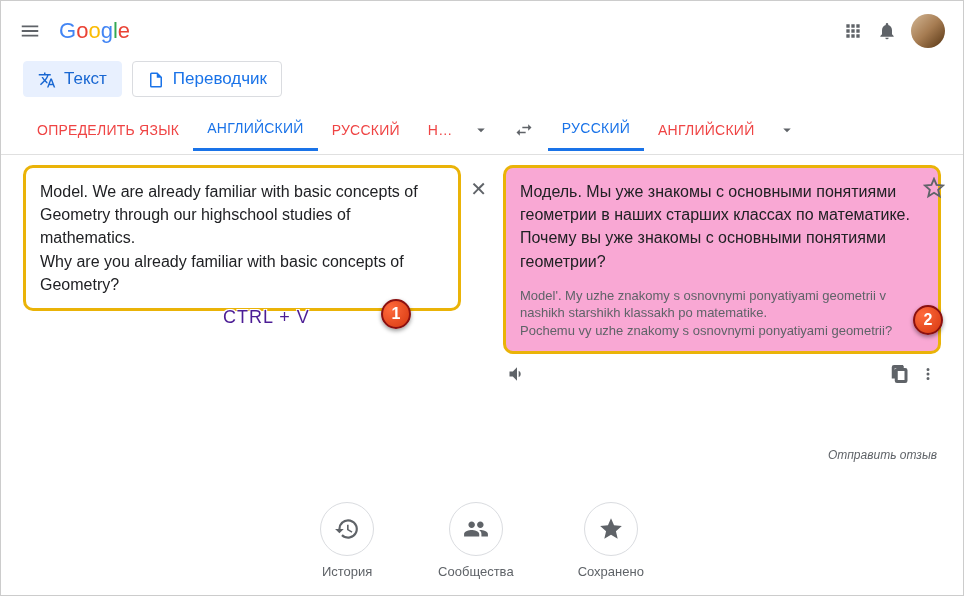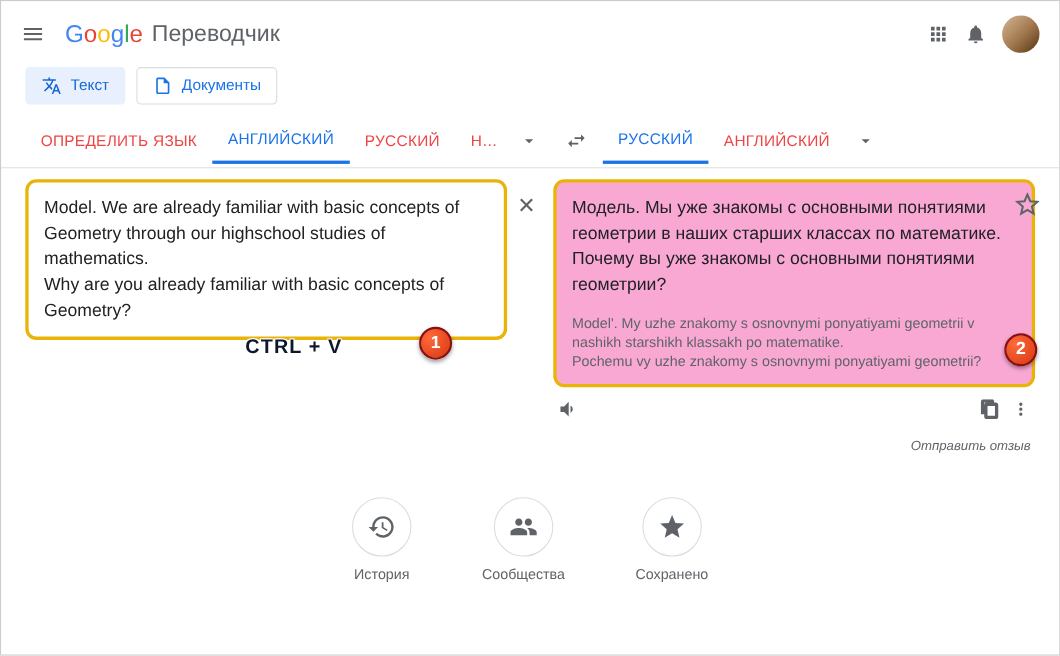--- a/index.html
+++ b/index.html
@@ -7,62 +7,61 @@
 .topbar { display: flex; align-items: center; padding: 14px 18px; height: 60px; justify-content: flex-end; }
 .menu-icon { color: #5f6368; cursor: pointer; margin-right: 18px; }
 .logo-wrap { display: flex; align-items: center; gap: 6px; }
 .logo-g { font-size: 22px; font-weight: 500; }
 .g-b { color: #4285F4; } .g-r { color: #EA4335; } .g-y { color: #FBBC05; } .g-g { color: #34A853; }
 .logo-title { color: #5f6368; font-size: 21px; margin-left: 2px; }
 .spacer { flex: 1; }
 .top-icon { color: #5f6368; margin-left: 14px; cursor: pointer; }
 .avatar { width: 34px; height: 34px; border-radius: 50%; background: linear-gradient(135deg,#d4b896,#a67c52,#553311); margin-left: 14px; cursor: pointer; }
 .mode-row { display: flex; gap: 10px; padding: 0 22px 12px; }
-.mode-btn { display: flex; align-items: flex-start; gap: 8px; border: 1px solid #dadce0; border-radius: 4px; padding: 7px 14px; font-size: 14px; cursor: pointer; color: #1a73e8; background: #fff; }
+.mode-btn { display: flex; align-items: flex-end; gap: 8px; border: 1px solid #dadce0; border-radius: 4px; padding: 7px 14px; font-size: 17px; cursor: pointer; color: #1a73e8; background: #fff; }
 .mode-btn.active { background: #e8f0fe; border-color: #e8f0fe; color: #1967d2; }
 .lang-row { display: flex; align-items: center; padding: 0 22px 4px; border-bottom: 1px solid #e0e0e0; height: 46px; }
 .lang-tab { font-size: 14px; color: #ef4444; padding: 12px 14px; cursor: pointer; text-transform: uppercase; letter-spacing: 0.25px; white-space: nowrap; overflow: hidden; text-overflow: ellipsis; }
 .lang-tab.active { color: #1a73e8; border-bottom: 3px solid #1a73e8; font-weight: 500; }
 .swap { color: #5f6368; padding: 0 14px; cursor: pointer; }
 .chev { color: #5f6368; cursor: pointer; padding: 0 10px; }
 .panes { display: flex; padding: 10px 22px 0; position: relative; }
 .pane { flex: 1; position: relative; }
 .pane.left { padding-right: 30px; }
 .pane.right { padding-left: 12px; }
 .ann-box { border: 3px solid #eab308; border-radius: 10px; padding: 12px 14px; font-size: 16px; line-height: 1.45; color: #202124; min-height: 140px; }
 .ann-box.trans { background: #f9a8d4; }
 .translit { color: #5f6368; font-size: 13px; margin-top: 14px; line-height: 1.35; }
 .close-x { position: absolute; right: 4px; top: 12px; color: #5f6368; cursor: pointer; font-size: 20px; }
 .star { position: absolute; right: -4px; top: 12px; color: #5f6368; cursor: pointer; }
 .pane-footer { display: flex; align-items: center; padding: 10px 4px; }
 .pf-icon { color: #5f6368; margin-right: 22px; cursor: pointer; }
 .pf-right { margin-left: auto; display: flex; align-items: center; gap: 10px; color: #5f6368; font-size: 13px; }
-.feedback { text-align: right; color: #5f6368; font-style: italic; font-size: 12px; padding: 6px 26px 0; }
+.feedback { text-align: right; color: #5f6368; font-style: italic; font-size: 12px; padding: 6px 26px 0; margin-top: 48px; }
 .bottom-icons { display: flex; justify-content: center; gap: 64px; margin-top: 40px; }
 .bi { text-align: center; cursor: pointer; }
 .bi-circle { width: 54px; height: 54px; border: 1px solid #dadce0; border-radius: 50%; display: flex; align-items: center; justify-content: center; color: #5f6368; margin: 0 auto 8px; }
 .bi-label { color: #5f6368; font-size: 13px; }
-.callout { position: absolute; font-weight: bold; color: #0f172a; text-shadow: -1px -1px 0 #fff,1px -1px 0 #fff,-1px 1px 0 #fff,1px 1px 0 #fff; font-size: 18px; letter-spacing: 1px; }
+.callout { position: absolute; font-weight: normal; color: #4c1d95; text-shadow: -1px -1px 0 #fff,1px -1px 0 #fff,-1px 1px 0 #fff,1px 1px 0 #fff; font-size: 18px; letter-spacing: 1px; }
 .badge { position: absolute; width: 30px; height: 30px; border-radius: 50%; display: flex; align-items: center; justify-content: center; color: #fff; font-weight: bold; font-size: 16px; border: 2px solid #8a1010; box-shadow: 0 2px 4px rgba(0,0,0,.4); }
 .b1 { background: radial-gradient(circle at 30% 30%, #ff6a3c, #d63810); }
 .b2 { background: radial-gradient(circle at 30% 30%, #ff6a3c, #d63810); }
 svg { display: block; }
 </style>
 </head>
 <body>
 
 <div class="topbar">
   <span class="menu-icon">
     <svg width="22" height="22" viewBox="0 0 24 24">
         <path fill="currentColor" d="M3 6h18v2H3V6m0 5h18v2H3v-2m0 5h18v2H3v-2z"></path>
       </svg>
   </span>
   <div class="logo-wrap">
     <span class="logo-g"><span class="g-b">G</span><span class="g-r">o</span><span class="g-y">o</span><span class="g-b">g</span><span class="g-g">l</span><span class="g-r">e</span></span>
-    <span class="logo-title">Переводчик</span>
   </div>
   <div class="spacer"></div>
   <span class="top-icon">
     <svg width="20" height="20" viewBox="0 0 24 24">
         <path fill="currentColor" d="M4 4h4v4H4V4m6 0h4v4h-4V4m6 0h4v4h-4V4M4 10h4v4H4v-4m6 0h4v4h-4v-4m6 0h4v4h-4v-4M4 16h4v4H4v-4m6 0h4v4h-4v-4m6 0h4v4h-4v-4z"></path>
       </svg>
   </span>
   <span class="top-icon">
     <svg width="20" height="20" viewBox="0 0 24 24">
         <path fill="currentColor" d="M12 22a2 2 0 0 0 2-2h-4a2 2 0 0 0 2 2m6-6v-5c0-3.07-1.63-5.64-4.5-6.32V4a1.5 1.5 0 0 0-3 0v.68C7.64 5.36 6 7.92 6 11v5l-2 2v1h16v-1l-2-2z"></path>
@@ -75,21 +74,21 @@
   <div class="mode-btn active">
     <svg width="18" height="18" viewBox="0 0 24 24">
         <path fill="currentColor" d="M12.87 15.07l-2.54-2.51.03-.03A17.52 17.52 0 0 0 14.07 6H17V4h-7V2H8v2H1v2h11.17C11.5 7.92 10.44 9.75 9 11.35 8.07 10.32 7.3 9.19 6.69 8h-2c.73 1.63 1.73 3.17 2.98 4.56l-5.09 5.02L4 19l5-5 3.11 3.11.76-2.04M18.5 10h-2L12 22h2l1.12-3h4.75L21 22h2l-4.5-12m-2.62 7l1.62-4.33L19.12 17h-3.24z"></path>
       </svg>
     <span>Текст</span>
   </div>
   <div class="mode-btn">
     <svg width="18" height="18" viewBox="0 0 24 24">
         <path fill="currentColor" d="M14 2H6a2 2 0 0 0-2 2v16a2 2 0 0 0 2 2h12a2 2 0 0 0 2-2V8l-6-6m4 18H6V4h7v5h5v11z"></path>
       </svg>
-    <span>Документы</span>
+    <span>Переводчик</span>
   </div>
 </div>
 
 <div class="lang-row">
   <span class="lang-tab">ОПРЕДЕЛИТЬ ЯЗЫК</span>
   <span class="lang-tab active">АНГЛИЙСКИЙ</span>
   <span class="lang-tab">РУССКИЙ</span>
   <span class="lang-tab" style="max-width:48px">НЕМЕ</span>
   <span class="chev">
     <svg width="18" height="18" viewBox="0 0 24 24">

